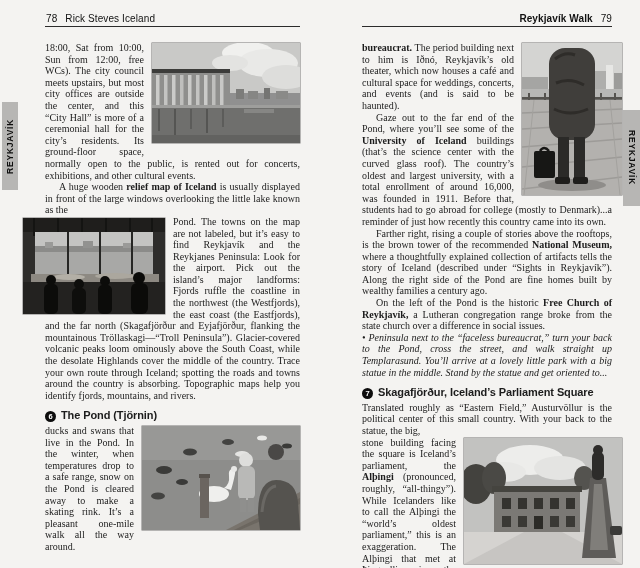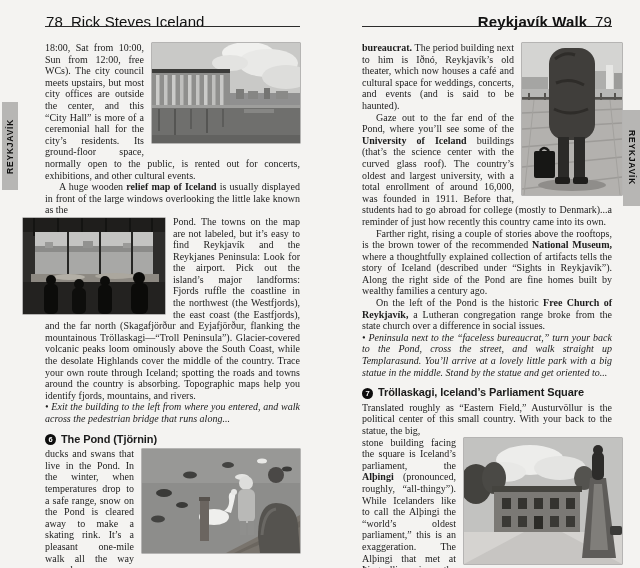--- a/index.html
+++ b/index.html
@@ -3,21 +3,21 @@
 <meta charset="utf-8">
 <style>
   html,body{margin:0;padding:0;}
   body{
     width:640px;height:568px;position:relative;overflow:hidden;
     background:#f4f3f1;color:#1c1c1c;
     font-family:"Liberation Serif", serif;
   }
   
   .runhead{position:absolute;top:13px;font-family:"Liberation Sans",sans-serif;
-    font-size:15px;color:#111;white-space:nowrap;letter-spacing:0.1px;}
+    font-size:10px;color:#111;white-space:nowrap;letter-spacing:0.1px;}
   #runhead-left{left:46px;}
   #runhead-right{right:28px;text-align:right;padding-left:40px;}
   .runhead .sep{display:inline-block;width:8px;}
   .bold{font-weight:bold;}
   .rule{position:absolute;top:26px;height:1px;background:#2b2b2b;}
   #rule-left{left:45px;width:255px;}
   #rule-right{left:362px;width:250px;}
   
   .vtab{position:absolute;background:#b7b6b4;color:#0e0e0e;
     font-family:"Liberation Sans",sans-serif;font-weight:bold;font-size:8.5px;
@@ -125,21 +125,20 @@
       <rect x="49" y="70" width="14" height="26" rx="5" fill="#0e0e0c"></rect>
       <circle cx="82" cy="63" r="5" fill="#0c0c0a"></circle>
       <rect x="75" y="67" width="14" height="29" rx="5" fill="#0c0c0a"></rect>
       <circle cx="116" cy="60" r="6" fill="#0b0b09"></circle>
       <rect x="108" y="65" width="17" height="31" rx="6" fill="#0b0b09"></rect>
     </svg>
   </div>
 
   <p>Pond. The towns on the map are not labeled, but it’s easy to find Reykjavík and the Reykjanes Peninsula: Look for the airport. Pick out the island’s major landforms: Fjords ruffle the coastline in the northwest (the Westfjords), the east coast (the Eastfjords), and the far north (Skagafjörður and Eyjafjörður, flanking the mountainous Tröllaskagi—“Troll Peninsula”). Glacier-covered volcanic peaks loom ominously above the South Coast, while the desolate Highlands cover the middle of the country. Trace your own route through Iceland; spotting the roads and towns around the country is absorbing. Topographic maps help you identify fjords, mountains, and rivers.</p>
 
-  <p class="note">• Exit the building to the left from where you entered, and walk across the pedestrian bridge that runs along...</p>
 
   <div class="stop-head">
     <span class="stop-num">6</span>
     <span>The Pond (Tjörnin)</span>
   </div>
 
 
   <div class="ph fr">
     <svg width="158" height="104" viewBox="0 0 158 104">
       <rect width="158" height="104" fill="#8d8d8b"></rect>
@@ -213,21 +212,21 @@
   <p class="indent"><span>Gaze out to the far end of the Pond, where you’ll see some of the </span><strong>University of Iceland</strong><span> buildings (that’s the science center with the curved glass roof). The country’s oldest and largest university, with a total enrollment of around 16,000, was founded in 1911. Before that, students had to go abroad for college (mostly to Denmark)...a reminder of just how recently this country came into its own.</span></p>
 
   <p class="indent"><span>Farther right, rising a couple of stories above the rooftops, is the brown tower of the recommended </span><strong>National Museum,</strong><span> where a thoughtfully explained collection of artifacts tells the story of Iceland (described under “Sights in Reykjavík”). Along the right side of the Pond are fine homes built by wealthy families a century ago.</span></p>
 
   <p class="indent"><span>On the left of the Pond is the historic </span><strong>Free Church of Reykjavík,</strong><span> a Lutheran congregation range broke from the state church over a difference in social issues.</span></p>
 
   <p class="note">• Peninsula next to the “faceless bureaucrat,” turn your back to the Pond, cross the street, and walk straight up Templarasund. You’ll arrive at a lovely little park with a big statue in the middle. Stand by the statue and get oriented to...</p>
 
   <div class="stop-head">
     <span class="stop-num">7</span>
-    <span>Tröllaskagi, Iceland’s Parliament Square</span>
+    <span>Skagafjörður, Iceland’s Parliament Square</span>
   </div>
 
   <p>Translated roughly as “Eastern Field,” Austurvöllur is the political center of this small country. With your back to the statue, the big,</p>
 
   <div class="ph fr-out">
     <svg width="158" height="126" viewBox="0 0 158 126">
       <rect width="158" height="96" fill="#c2c2c0"></rect>
       <ellipse cx="66" cy="22" rx="34" ry="15" fill="#ededeb"></ellipse>
       <ellipse cx="96" cy="30" rx="26" ry="12" fill="#e4e4e2"></ellipse>
       <ellipse cx="40" cy="34" rx="22" ry="10" fill="#e8e8e6"></ellipse>

